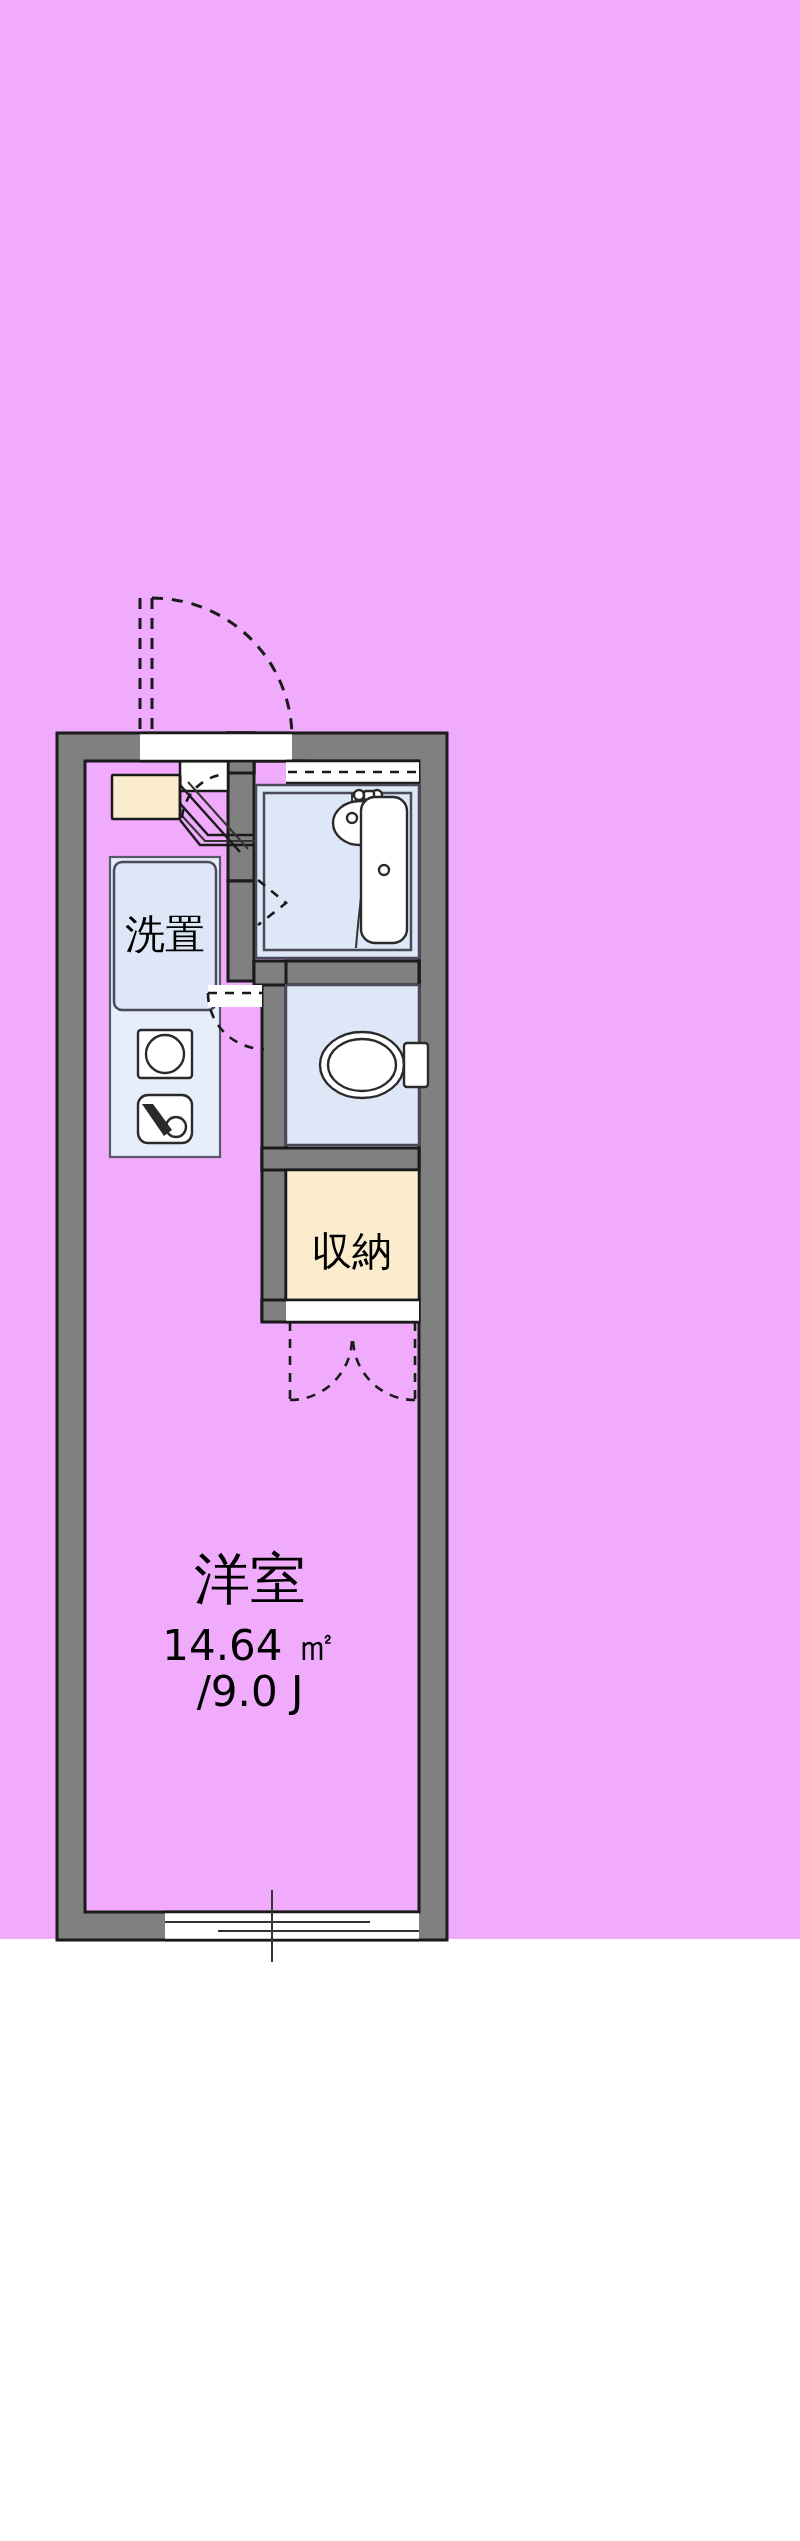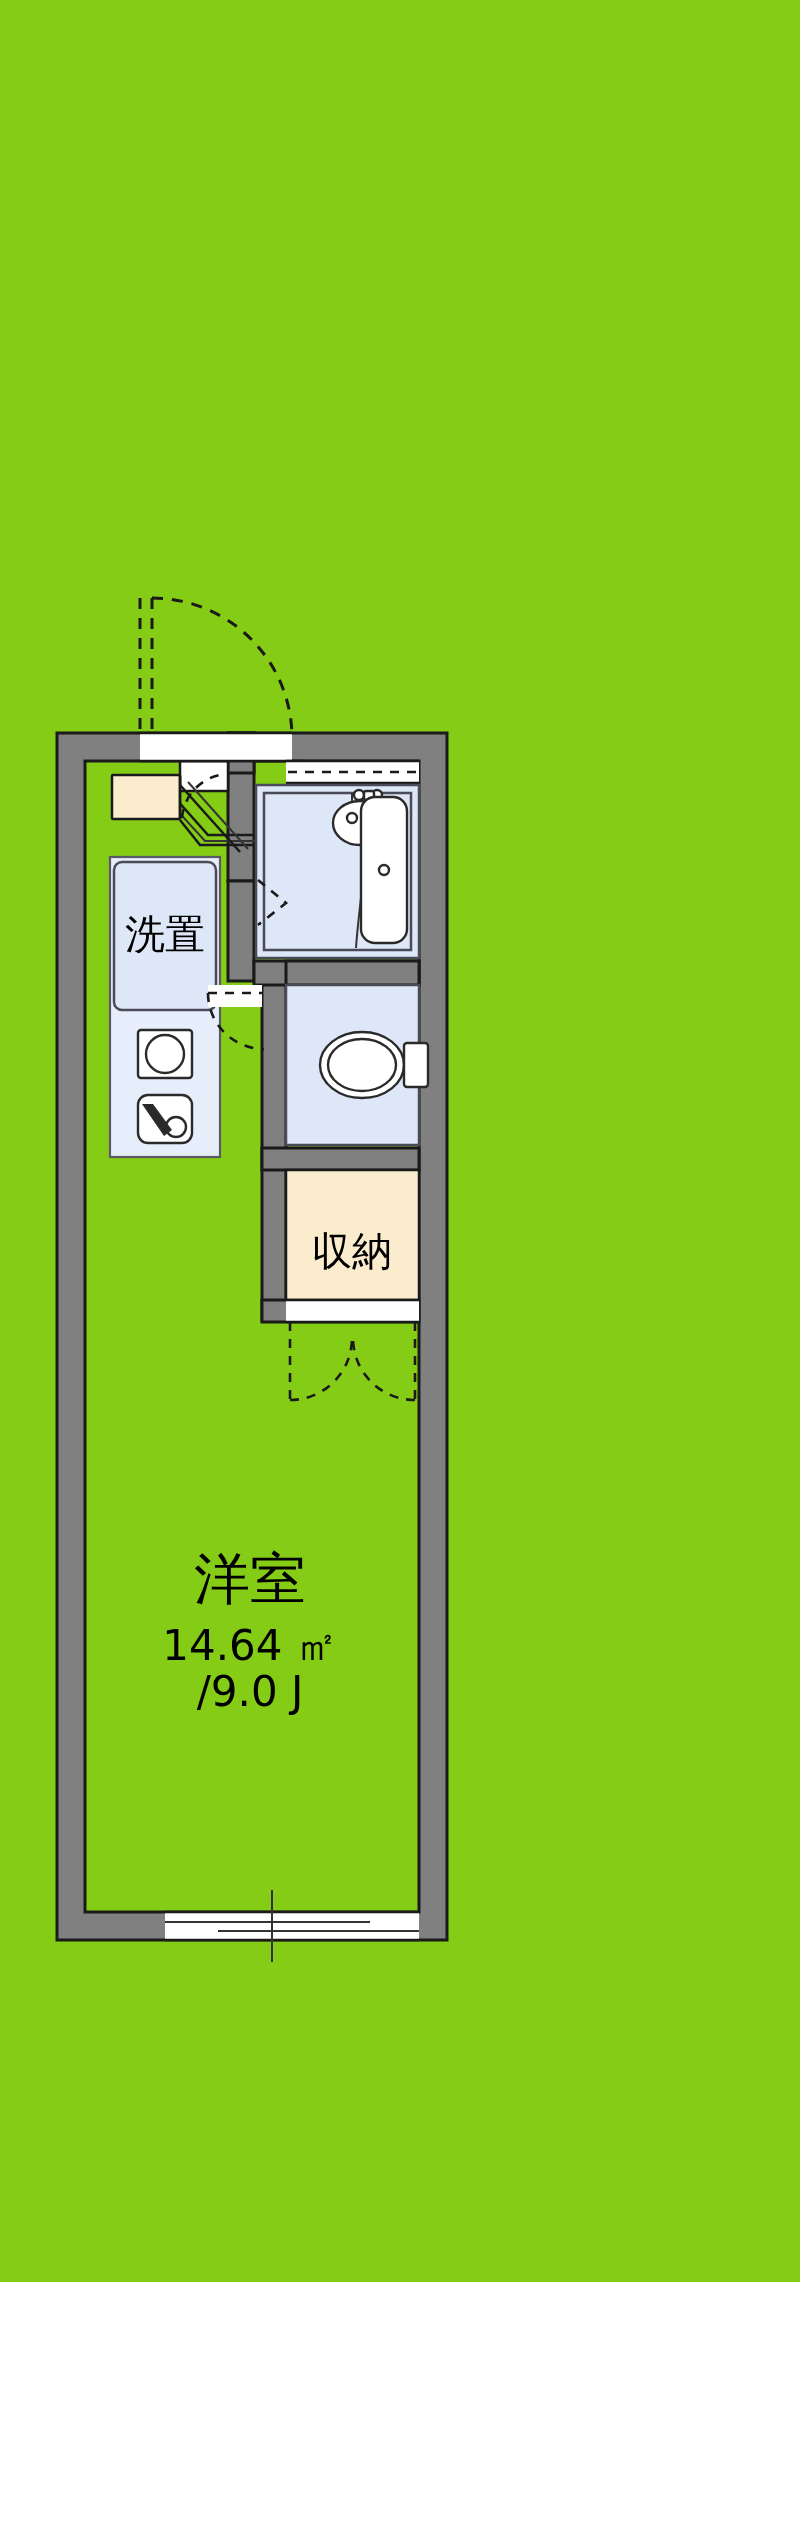--- a/index.html
+++ b/index.html
@@ -9,22 +9,22 @@
   }
   body {
     width: 800px;
     height: 2541px;
     font-family: "Liberation Sans", sans-serif;
     overflow: hidden;
   }
   #floorplan-root {
     position: relative;
     width: 800px;
-    height: 2282px;
-    background: #84cc16;
+    height: 1939px;
+    background: #f0abfc;
   }
   svg#plan-svg {
     display: block;
     width: 800px;
     height: 2541px;
   }
   .wall-fill      { fill: #808080; stroke: #1a1a1a; stroke-width: 3; }
   .thin-line      { fill: none; stroke: #1a1a1a; stroke-width: 2.5; }
   .hair-line      { fill: none; stroke: #333333; stroke-width: 2; }
   .fix-blue       { fill: #dde7f7; stroke: #4a4a58; stroke-width: 2.5; }

